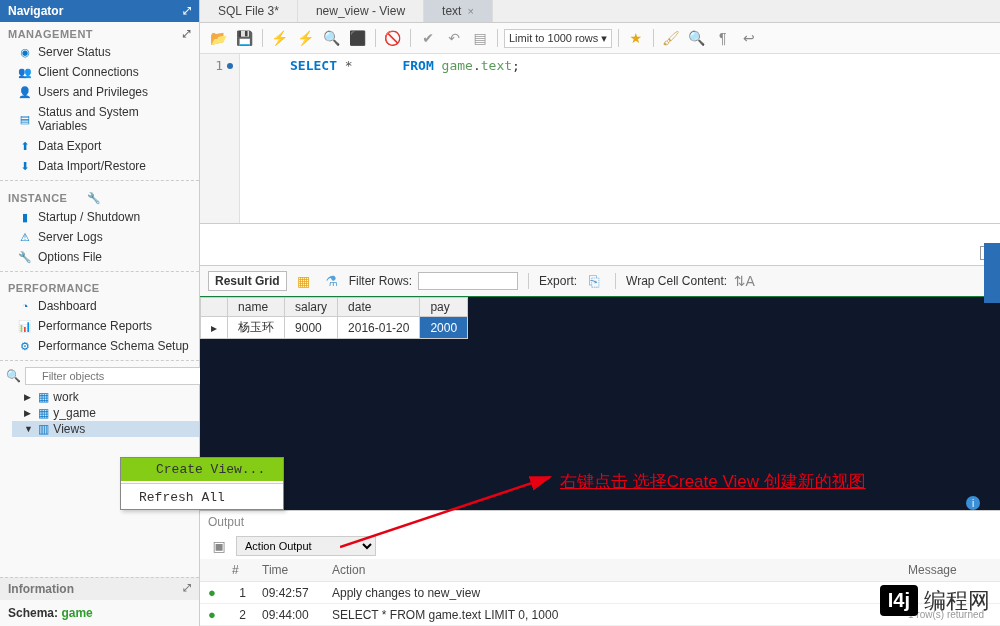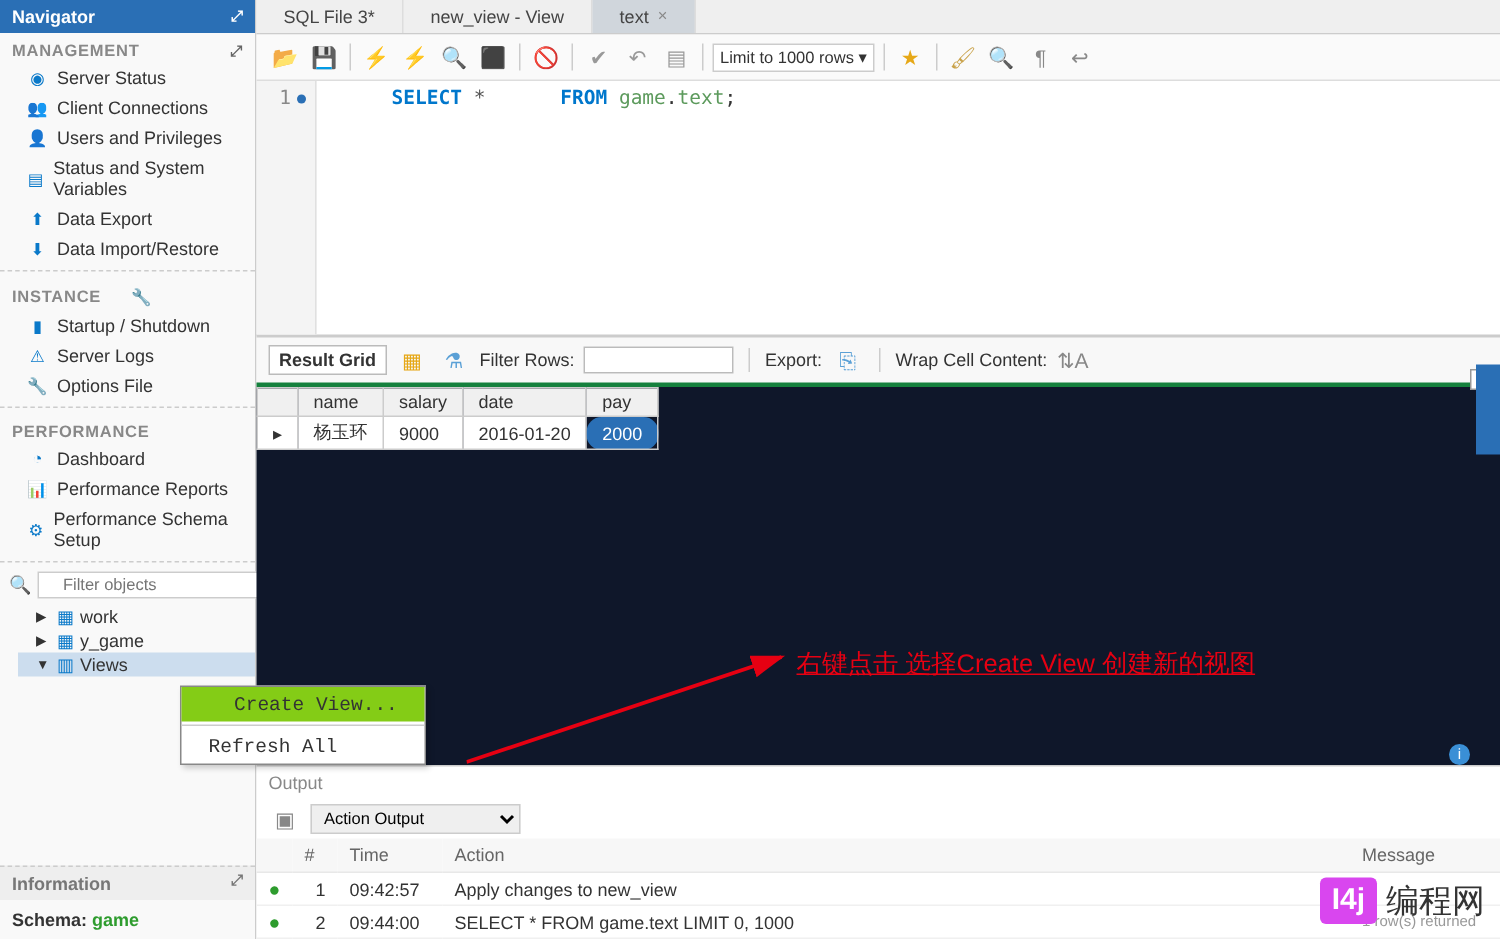--- a/index.html
+++ b/index.html
@@ -1,18 +1,18 @@
 <!DOCTYPE html>
 <html><head>
 <meta charset="utf-8">
 <style>
 * { box-sizing: border-box; margin: 0; padding: 0; }
 body { font-family: "Segoe UI", Tahoma, sans-serif; font-size: 12px; color: #333; background: #fff; width: 1000px; height: 626px; overflow: hidden; position: relative; }
 .app { display: flex; height: 100%; }
-.sidebar { width: 171px; border-right: 1px solid #ccc; display: flex; flex-direction: column; background: #f9f9f9; }
+.sidebar { width: 200px; border-right: 1px solid #ccc; display: flex; flex-direction: column; background: #f9f9f9; }
 .nav-header { background: #2a6fb5; color: #fff; font-weight: bold; padding: 4px 8px; display: flex; justify-content: space-between; align-items: center; }
 .nav-header .icon { font-size: 10px; }
 .section-title { color: #888; font-weight: bold; padding: 6px 8px 2px; font-size: 11px; letter-spacing: 0.5px; display: flex; align-items: center; gap: 20px; }
 .section-title .expand-icon { margin-left: auto; font-size: 10px; color: #666; }
 .nav-list { list-style: none; }
 .nav-list li { display: flex; align-items: center; gap: 6px; padding: 3px 8px 3px 18px; cursor: pointer; }
 .icon-circle { width: 14px; height: 14px; display: inline-flex; align-items: center; justify-content: center; color: #0a79c9; font-size: 11px; }
 .separator { border-top: 1px dashed #ccc; margin: 4px 0; }
 .filter-row { display: flex; align-items: center; gap: 4px; padding: 2px 6px; }
 .filter-row input { flex: 1; border: 1px solid #ccc; padding: 2px 16px; font-size: 11px; color: #888; }
@@ -39,29 +39,29 @@
 .editor { display: flex; height: 170px; border-bottom: 1px solid #ccc; font-family: Consolas, monospace; font-size: 13px; }
 .gutter { width: 40px; background: #f4f4f4; text-align: right; padding: 4px 6px; color: #888; border-right: 1px solid #e0e0e0; }
 .gutter .linenum { display: flex; justify-content: flex-end; align-items: center; gap: 4px; }
 .gutter .dot { width: 6px; height: 6px; background: #2a6fb5; border-radius: 50%; }
 .code { padding: 4px 8px; }
 .kw { color: #0077cc; font-weight: bold; margin-left: 42px; }
 .star { color: #555; }
 .ident { color: #5c9a5c; }
 .punct { color: #333; }
 
-.result-bar { display: flex; align-items: center; gap: 6px; padding: 4px 8px; border-top: 1px solid #ccc; border-bottom: 3px solid #15803d; background: #f8f8f8; font-size: 12px; }
+.result-bar { display: flex; align-items: center; gap: 6px; padding: 4px 8px; border-top: 1px solid #ccc; border-bottom: 1px solid #15803d; background: #f8f8f8; font-size: 12px; margin-top: 41px; }
 .result-bar .lbl { border: 1px solid #bbb; padding: 2px 6px; background: #fff; font-weight: bold; }
 .result-bar input { border: 1px solid #bbb; padding: 2px 4px; width: 100px; font-size: 11px; }
 
 .grid-area { flex: 1; position: relative; background: #0f172a; }
 .data-table { border-collapse: collapse; margin: 0; }
 .data-table th, .data-table td { border: 1px solid #ccc; padding: 2px 10px; font-size: 12px; text-align: left; background: #fff; }
 .data-table th { background: #f0f0f0; font-weight: normal; }
-.data-table td.sel { background: #2a6fb5; color: #fff; border-radius: 10px; }
+.data-table td.sel { background: #2a6fb5; color: #fff; }
 .row-handle { background: #f0f0f0; width: 18px; }
 
 .annotation { position: absolute; left: 140px; top: 80px; pointer-events: none; }
 .arrow-svg { position: absolute; }
 .ann-text { position: absolute; left: 220px; top: 93px; color: #e60012; font-size: 17px; font-weight: 500; white-space: nowrap; text-decoration: underline; }
 
 .context-menu { position: absolute; left: 120px; top: 457px; background: #fff; border: 1px solid #888; box-shadow: 2px 2px 4px rgba(0,0,0,0.2); z-index: 50; font-family: "Courier New", monospace; font-size: 13px; }
 .context-menu .cm-item { padding: 4px 18px; cursor: pointer; }
 .context-menu .cm-item.hl { background: #84cc16; padding-left: 35px; }
 .context-menu .cm-sep { border-top: 1px solid #ccc; margin: 2px 0; }
@@ -69,21 +69,21 @@
 .output-section { border-top: 1px solid #ccc; background: #fff; }
 .output-hdr { padding: 4px 8px; color: #888; font-size: 12px; }
 .output-combo { display: flex; align-items: center; gap: 6px; padding: 2px 8px; }
 .output-combo select { border: 1px solid #ccc; padding: 2px 4px; font-size: 11px; width: 140px; }
 .log-table { width: 100%; border-collapse: collapse; font-size: 12px; }
 .log-table th { text-align: left; padding: 4px 8px; color: #666; font-weight: normal; border-bottom: 1px solid #e8e8e8; background: #f7f7f7; }
 .log-table td { padding: 3px 8px; border-bottom: 1px solid #f0f0f0; }
 .status-ok { color: #2e9c2e; font-size: 13px; }
 
 .watermark { position: absolute; right: 10px; bottom: 10px; display: flex; align-items: center; gap: 6px; z-index: 100; }
-.wm-box { background: #d946ef; color: #fff; font-weight: bold; font-size: 20px; padding: 4px 8px; border-radius: 4px; }
+.wm-box { background: #000000; color: #fff; font-weight: bold; font-size: 20px; padding: 4px 8px; border-radius: 4px; }
 .wm-text { font-size: 22px; color: #333; font-weight: 500; }
 .info-badge { position: absolute; right: 20px; top: 496px; width: 14px; height: 14px; background: #3a8fd6; color: #fff; border-radius: 50%; font-size: 10px; display: flex; align-items: center; justify-content: center; }
 .right-strip { position: absolute; right: 0; top: 243px; width: 16px; height: 60px; background: #2a6fb5; }
 .right-box { position: absolute; right: 6px; top: 246px; width: 14px; height: 14px; border: 1px solid #999; background: #fff; }
 </style>
 </head>
 <body>
 
 <div class="app">
   <div class="sidebar">

